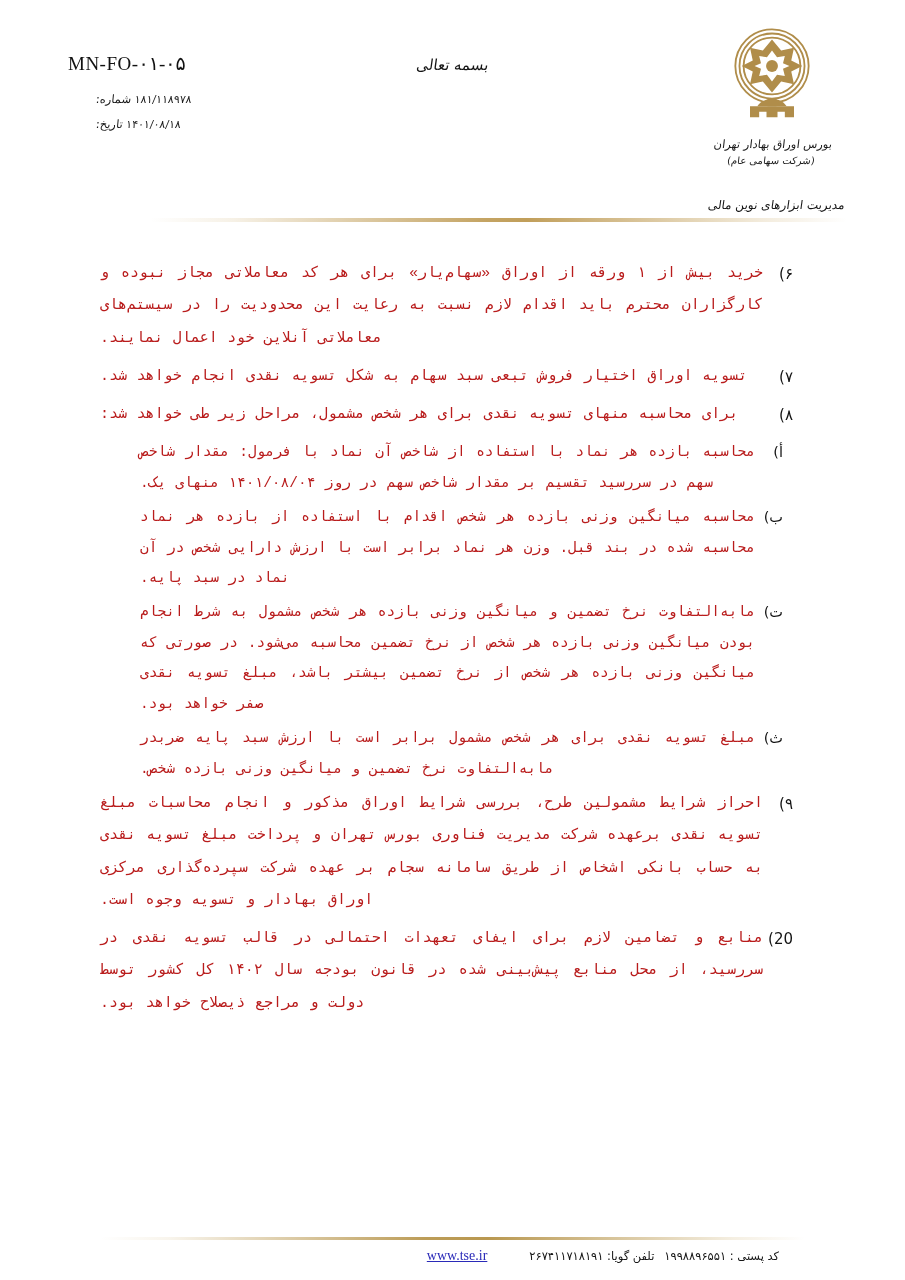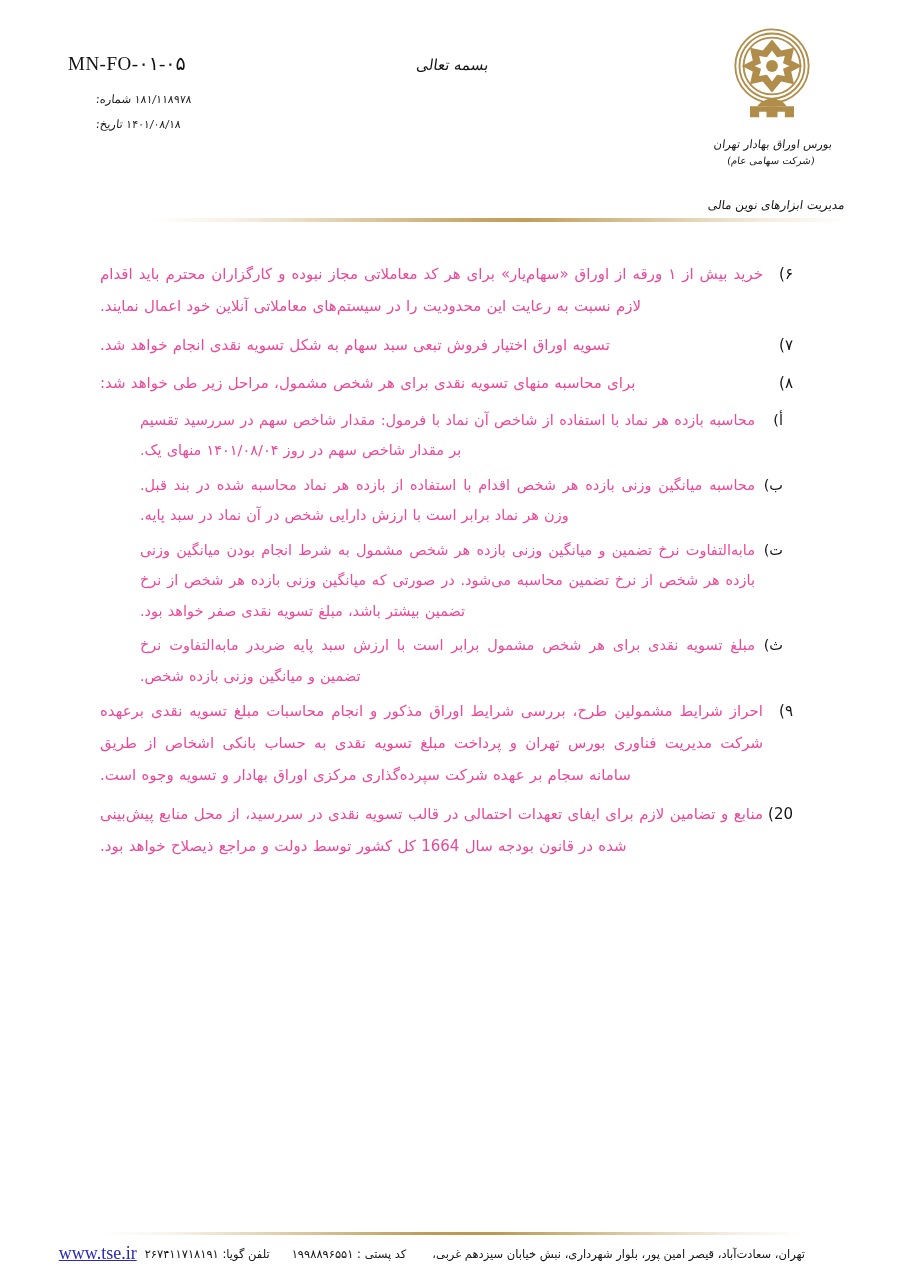--- a/index.html
+++ b/index.html
@@ -150,24 +150,25 @@
     width: 30px;
     font-size: 15px;
     color: #141414;
     text-align: right;
     padding-left: 6px;
     box-sizing: border-box;
   }
   .item-text {
     flex: 1 1 auto;
     font-size: 15px;
-    color: #ec4899;
+    color: #b91c1c;
     text-align: justify;
     text-align-last: left;
     word-spacing: 0.5px;
+    font-family: Liberation Mono, monospace;
   }
 
   .sub-list {
     margin-right: 10px;
   }
   .sub-item {
     display: flex;
     flex-direction: row;
     margin-bottom: 4px;
     line-height: 2.1;
@@ -211,30 +212,30 @@
   .footer-address {
     flex: 0 0 auto;
   }
   .footer-postal {
     flex: 0 0 auto;
     margin-right: 26px;
     text-align: right;
   }
   .footer-phone {
     flex: 0 0 auto;
-    margin-right: 22px;
+    margin-right: 10px;
   }
   .footer-site {
     flex: 0 0 auto;
-    margin-right: 8px;
+    margin-right: 42px;
     direction: ltr;
     color: #2a2ab8;
     text-decoration: underline;
     font-family: "Liberation Serif", "DejaVu Serif", serif;
-    font-size: 18px;
+    font-size: 14px;
   }
 </style>
 </head>
 <body>
 
 <div class="page">
 
   <div class="header">
 
     <div class="doc-code">MN-FO-۰۱-۰۵</div>
@@ -321,29 +322,28 @@
       </div>
     </div>
 
     <div class="item">
       <div class="item-num">۹)</div>
       <div class="item-text">احراز شرایط مشمولین طرح، بررسی شرایط اوراق مذکور و انجام محاسبات مبلغ تسویه نقدی برعهده شرکت مدیریت فناوری بورس تهران و پرداخت مبلغ تسویه نقدی به حساب بانکی اشخاص از طریق سامانه سجام بر عهده شرکت سپرده‌گذاری مرکزی اوراق بهادار و تسویه وجوه است.</div>
     </div>
 
     <div class="item">
       <div class="item-num">20)</div>
-      <div class="item-text">منابع و تضامین لازم برای ایفای تعهدات احتمالی در قالب تسویه نقدی در سررسید، از محل منابع پیش‌بینی شده در قانون بودجه سال 1664 کل کشور توسط دولت و مراجع ذیصلاح خواهد بود.</div>
+      <div class="item-text">منابع و تضامین لازم برای ایفای تعهدات احتمالی در قالب تسویه نقدی در سررسید، از محل منابع پیش‌بینی شده در قانون بودجه سال ۱۴۰۲ کل کشور توسط دولت و مراجع ذیصلاح خواهد بود.</div>
     </div>
 
   </div>
 
   <div class="footer">
     <div class="rule-gold-footer"></div>
     <div class="footer-row">
-      <span class="footer-address">تهران، سعادت‌آباد، قیصر امین پور، بلوار شهرداری، نبش خیابان سیزدهم غربی،</span>
       <span class="footer-postal">
         <span>کد پستی :</span>
         <span>۱۹۹۸۸۹۶۵۵۱</span>
       </span>
       <span class="footer-phone">
         <span>تلفن گویا:</span>
         <span>۲۶۷۴۱۱۷۱۸۱۹۱</span>
       </span>
       <a class="footer-site" href="#">www.tse.ir</a>
     </div>

